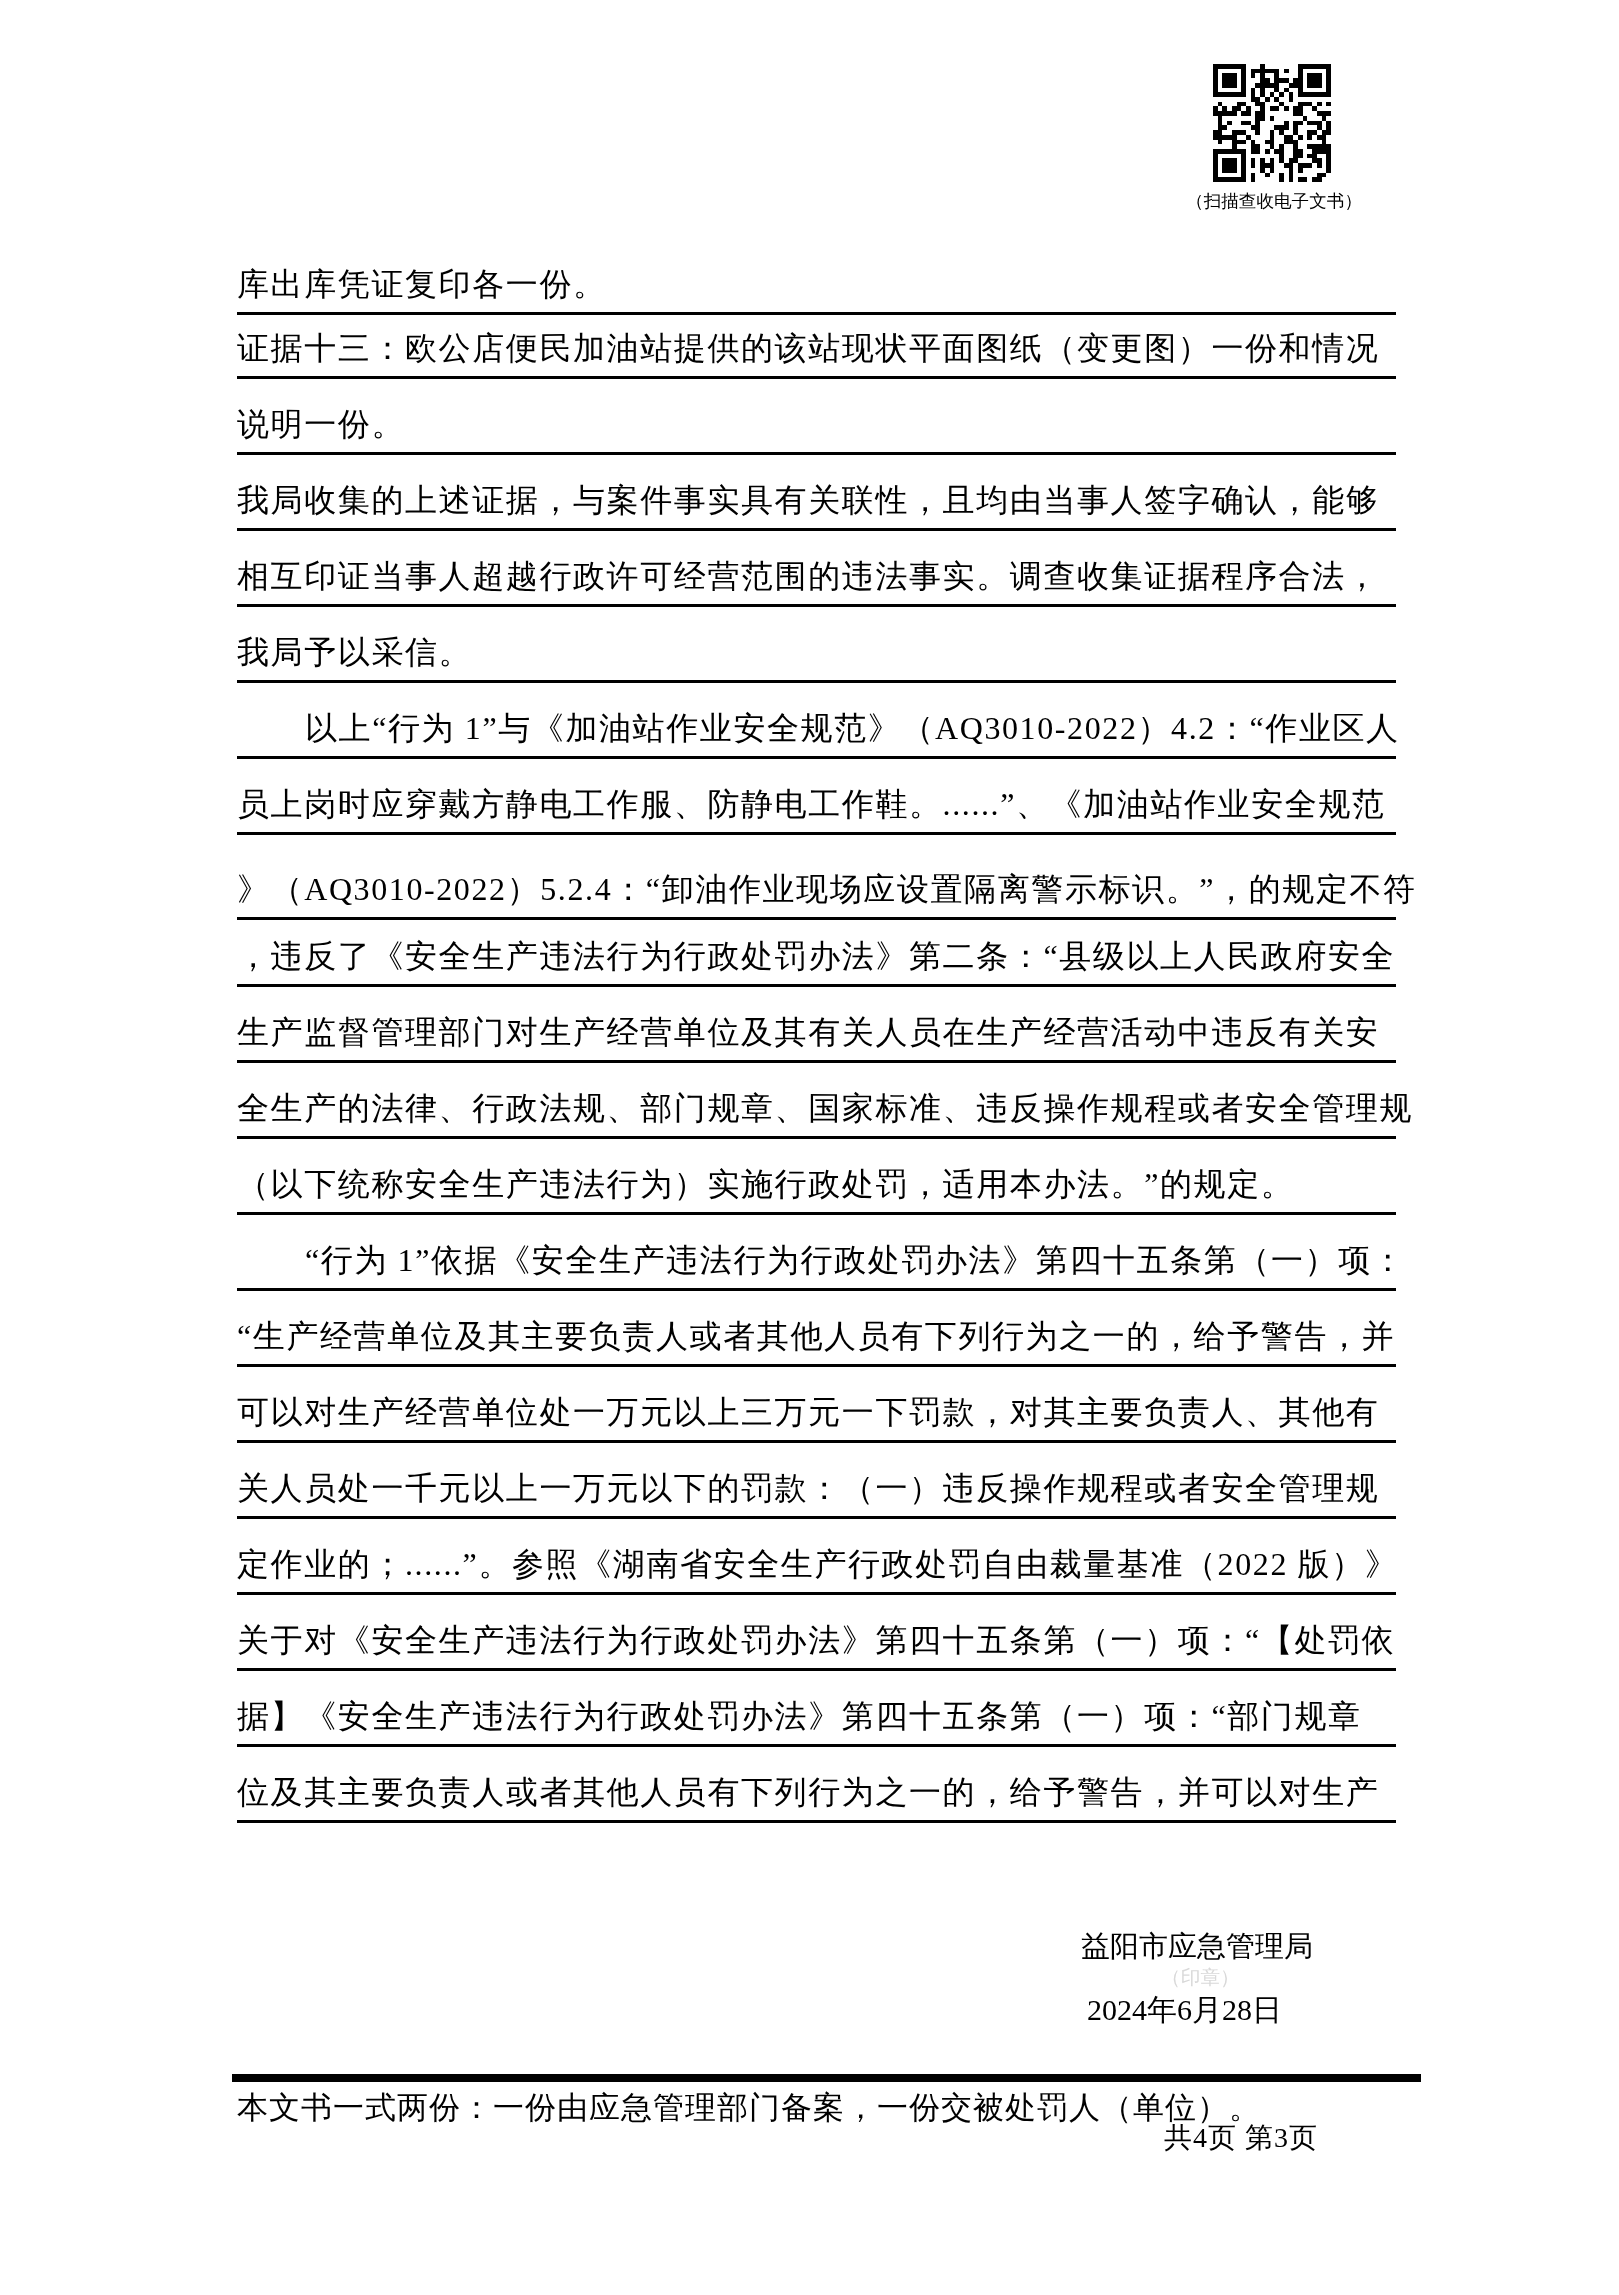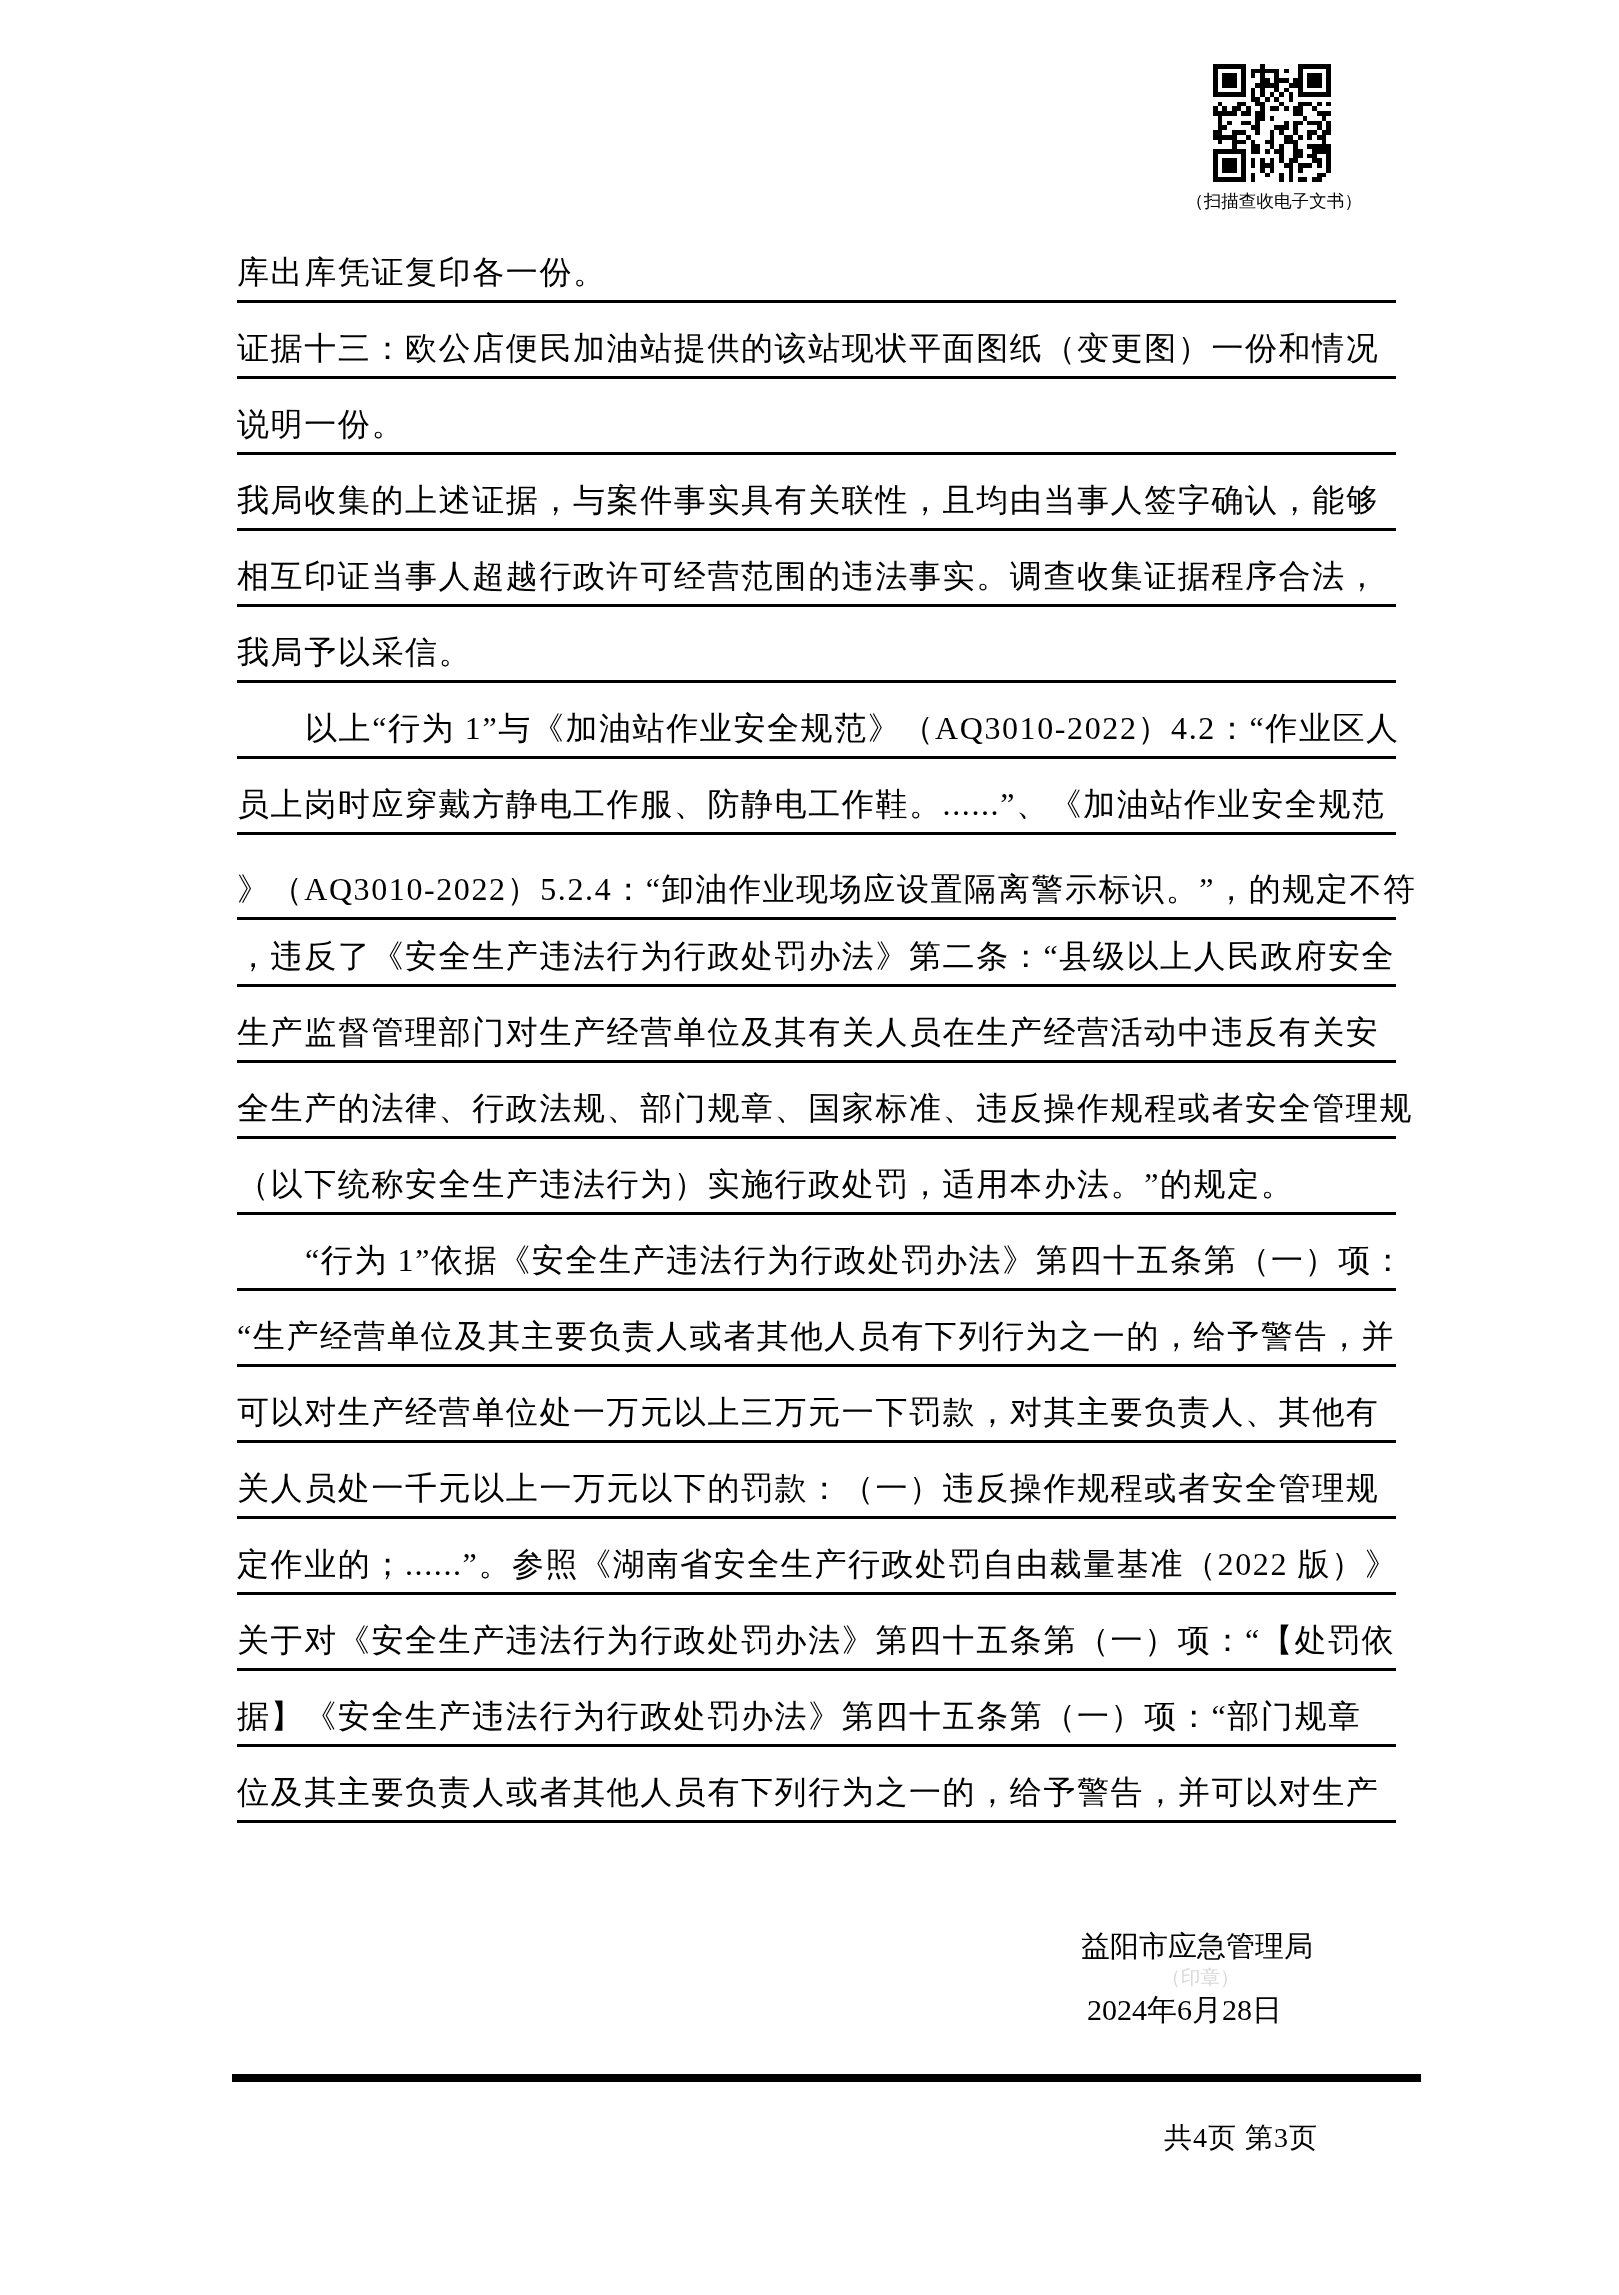--- a/index.html
+++ b/index.html
@@ -412,21 +412,21 @@
         <rect x="16" y="24" width="1" height="1" fill="#000"></rect>
         <rect x="18" y="24" width="1" height="1" fill="#000"></rect>
         <rect x="19" y="24" width="1" height="1" fill="#000"></rect>
         <rect x="21" y="24" width="1" height="1" fill="#000"></rect>
         <rect x="22" y="24" width="1" height="1" fill="#000"></rect>
       </svg>
     </div>
   <div id="qr-caption">（扫描查收电子文书）</div>
 
   <div id="body-lines">
-      <div class="line" style="top: 228px; text-align: center;">
+      <div class="line" style="top: 240px; text-align: center;">
         <span class="line-text">库出库凭证复印各一份。</span>
       </div>
       <div class="line" style="top: 304px;">
         <span class="line-text">证据十三：欧公店便民加油站提供的该站现状平面图纸（变更图）一份和情况</span>
       </div>
       <div class="line" style="top: 380px;">
         <span class="line-text">说明一份。</span>
       </div>
       <div class="line" style="top: 456px;">
         <span class="line-text">我局收集的上述证据，与案件事实具有关联性，且均由当事人签字确认，能够</span>
@@ -482,16 +482,17 @@
       <div class="line" style="top: 1748px;">
         <span class="line-text">位及其主要负责人或者其他人员有下列行为之一的，给予警告，并可以对生产</span>
       </div>
     </div>
 
   <div id="agency-signature">益阳市应急管理局</div>
   <div id="seal-note">（印章）</div>
   <div id="signature-date">2024年6月28日</div>
 
   <div id="footer-divider"></div>
+  <div id="footer-note">本文书一式两份：一份由应急管理部门备案，一份交被处罚人（单位）。</div>
   <div id="page-number">共4页 第3页</div>
 
 </div>
 
 
 </body></html>

